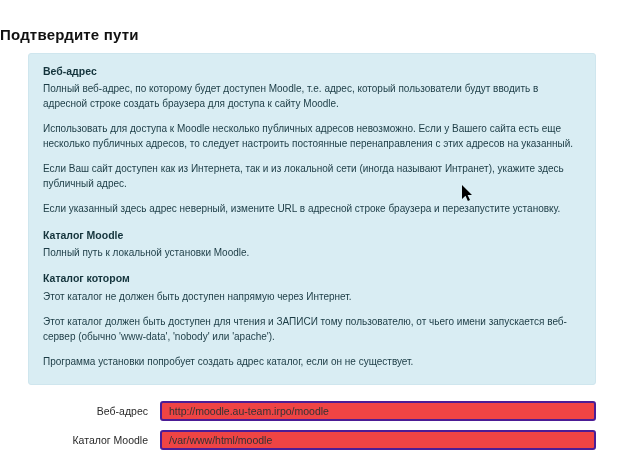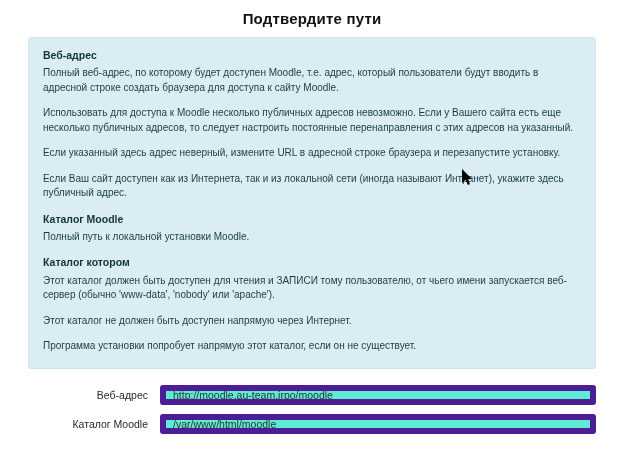--- a/index.html
+++ b/index.html
@@ -17,25 +17,24 @@
     position: relative;
   }
   .page {
     width: 624px;
     height: 466px;
     box-sizing: border-box;
     padding: 0;
     position: relative;
   }
   .page-title {
-    text-align: center;
     font-size: 15px;
     font-weight: bold;
     color: #111111;
-    margin: 10px 0 10px 0;
+    margin: 26px 0 10px 0;
     letter-spacing: 0.2px;
   }
   .info-box {
     margin: 0 28px 0 28px;
     background: #d9edf3;
     border: 1px solid #cfe6ee;
     border-radius: 3px;
     padding: 10px 14px 14px 14px;
     box-sizing: border-box;
     color: #1b3b44;
@@ -70,23 +69,23 @@
     text-align: right;
     padding-right: 12px;
     font-size: 10.5px;
     color: #2a2a2a;
     box-sizing: border-box;
   }
   .form-input {
     flex: 1;
     height: 20px;
     line-height: 20px;
-    border: 6px solid #4c1d95;
+    border: 2px solid #4c1d95;
     border-radius: 3px;
-    background: #5eead4;
+    background: #ef4444;
     font-family: "Liberation Sans", sans-serif;
     font-size: 10.5px;
     color: #333333;
     padding: 0 7px;
     box-sizing: border-box;
     outline: none;
   }
   .cursor {
     position: absolute;
     left: 462px;
@@ -100,30 +99,30 @@
 <body>
 
 <div class="page">
 
   <div class="page-title">Подтвердите пути</div>
 
   <div class="info-box">
     <h4 class="first">Веб-адрес</h4>
     <p>Полный веб-адрес, по которому будет доступен Moodle, т.е. адрес, который пользователи будут вводить в адресной строке создать браузера для доступа к сайту Moodle.</p>
     <p>Использовать для доступа к Moodle несколько публичных адресов невозможно. Если у Вашего сайта есть еще несколько публичных адресов, то следует настроить постоянные перенаправления с этих адресов на указанный.</p>
+    <p>Если Ваш сайт доступен как из Интернета, так и из локальной сети (иногда называют Интранет), укажите здесь публичный адрес.</p>
     <p>Если указанный здесь адрес неверный, измените URL в адресной строке браузера и перезапустите установку.</p>
-    <p>Если Ваш сайт доступен как из Интернета, так и из локальной сети (иногда называют Интранет), укажите здесь публичный адрес.</p>
 
     <h4>Каталог Moodle</h4>
     <p>Полный путь к локальной установки Moodle.</p>
 
     <h4>Каталог котором</h4>
+    <p>Этот каталог не должен быть доступен напрямую через Интернет.</p>
     <p>Этот каталог должен быть доступен для чтения и ЗАПИСИ тому пользователю, от чьего имени запускается веб-сервер (обычно 'www-data', 'nobody' или 'apache').</p>
-    <p>Этот каталог не должен быть доступен напрямую через Интернет.</p>
-    <p>Программа установки попробует напрямую этот каталог, если он не существует.</p>
+    <p>Программа установки попробует создать адрес каталог, если он не существует.</p>
   </div>
 
   <div class="form-area">
     <div class="form-row">
       <div class="form-label">Веб-адрес</div>
       <input class="form-input" type="text" value="http://moodle.au-team.irpo/moodle" style="">
     </div>
     <div class="form-row">
       <div class="form-label">Каталог Moodle</div>
       <input class="form-input" type="text" value="/var/www/html/moodle" style="">

